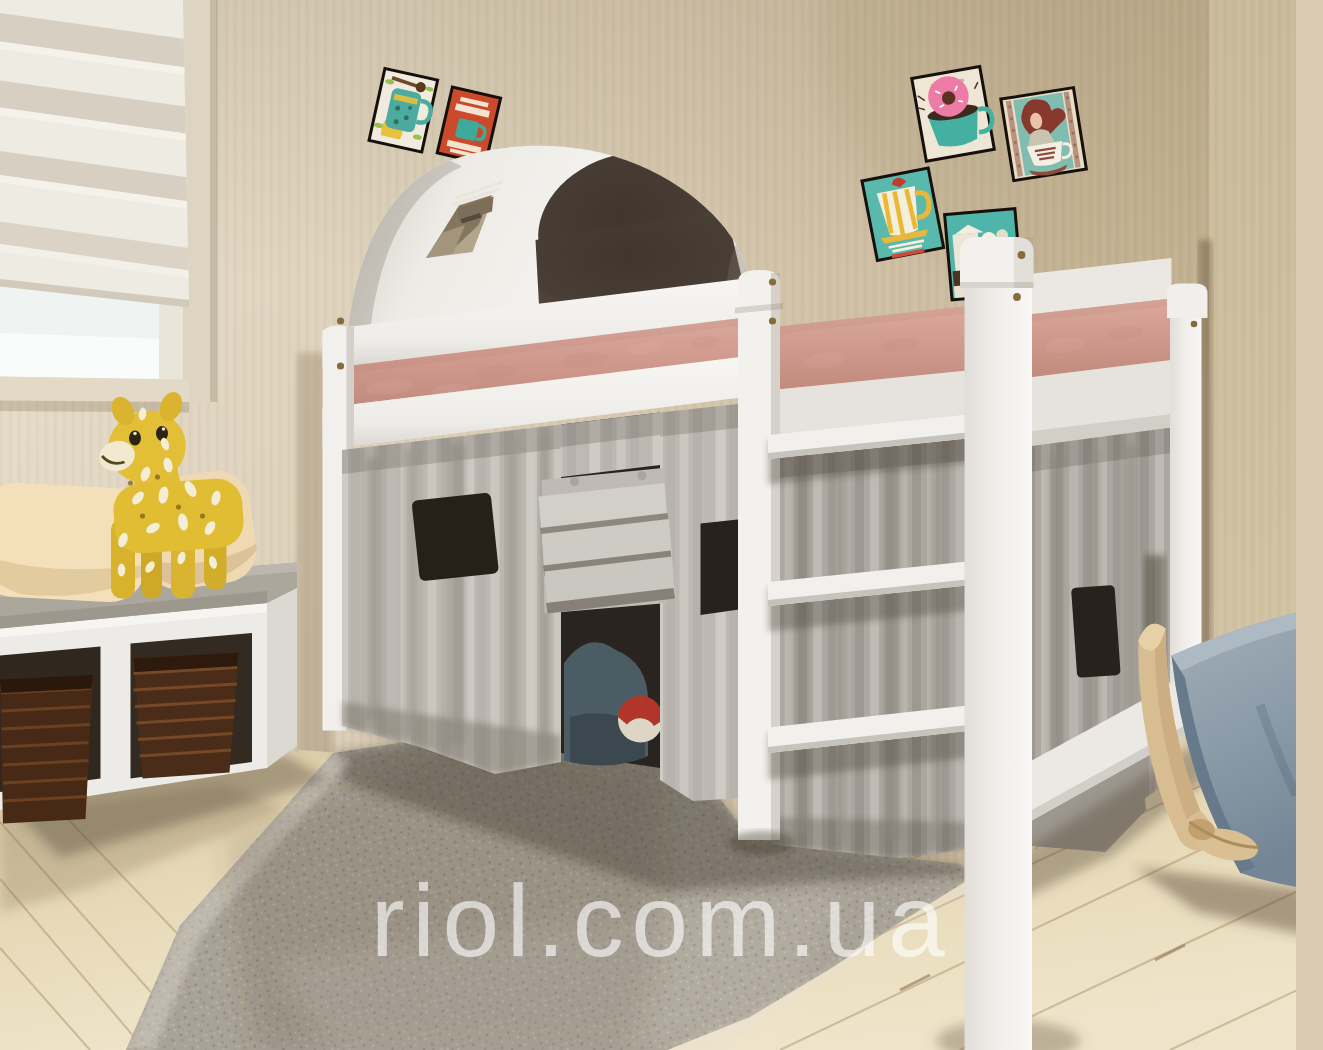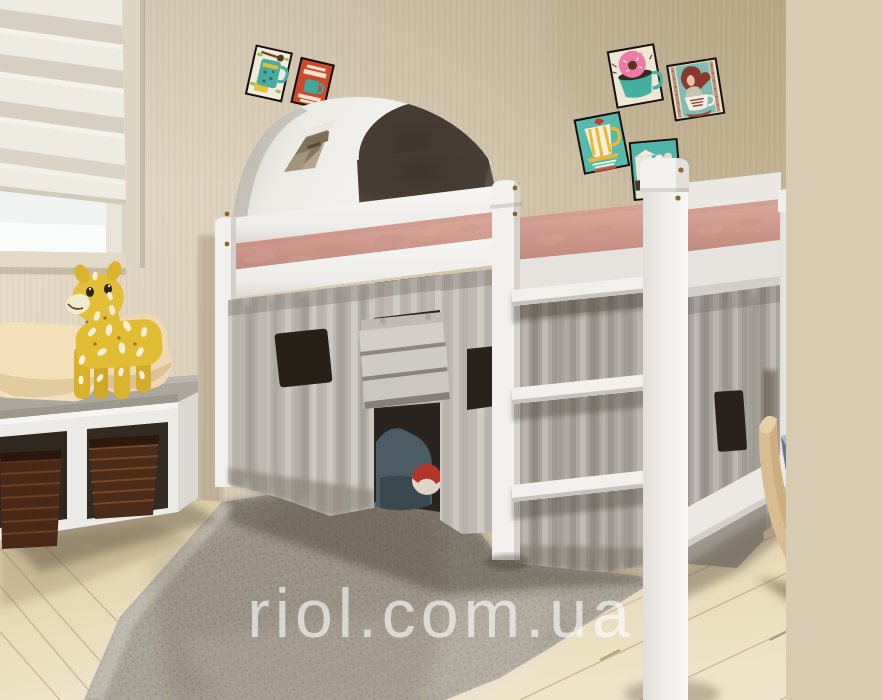--- a/index.html
+++ b/index.html
@@ -1,16 +1,16 @@
 <!DOCTYPE html>
 <html><head>
 <meta charset="utf-8">
 <style>
   html,body{margin:0;padding:0;background:#d8cbb2;}
-  .stage{position:relative;width:786px;height:700px;overflow:hidden;font-family:"Liberation Sans",sans-serif;}
+  .stage{position:relative;width:864px;height:700px;overflow:hidden;font-family:"Liberation Sans",sans-serif;}
   svg{display:block}
 </style>
 </head>
 <body>
 <div class="stage">
 <svg width="882" height="700" viewBox="0 0 882 700" xmlns="http://www.w3.org/2000/svg">
 <defs>
   <linearGradient id="wallg" x1="0" y1="0" x2="1" y2="0">
     <stop offset="0" stop-color="#e6dcc9"></stop>
     <stop offset="0.22" stop-color="#e0d4bf"></stop>

